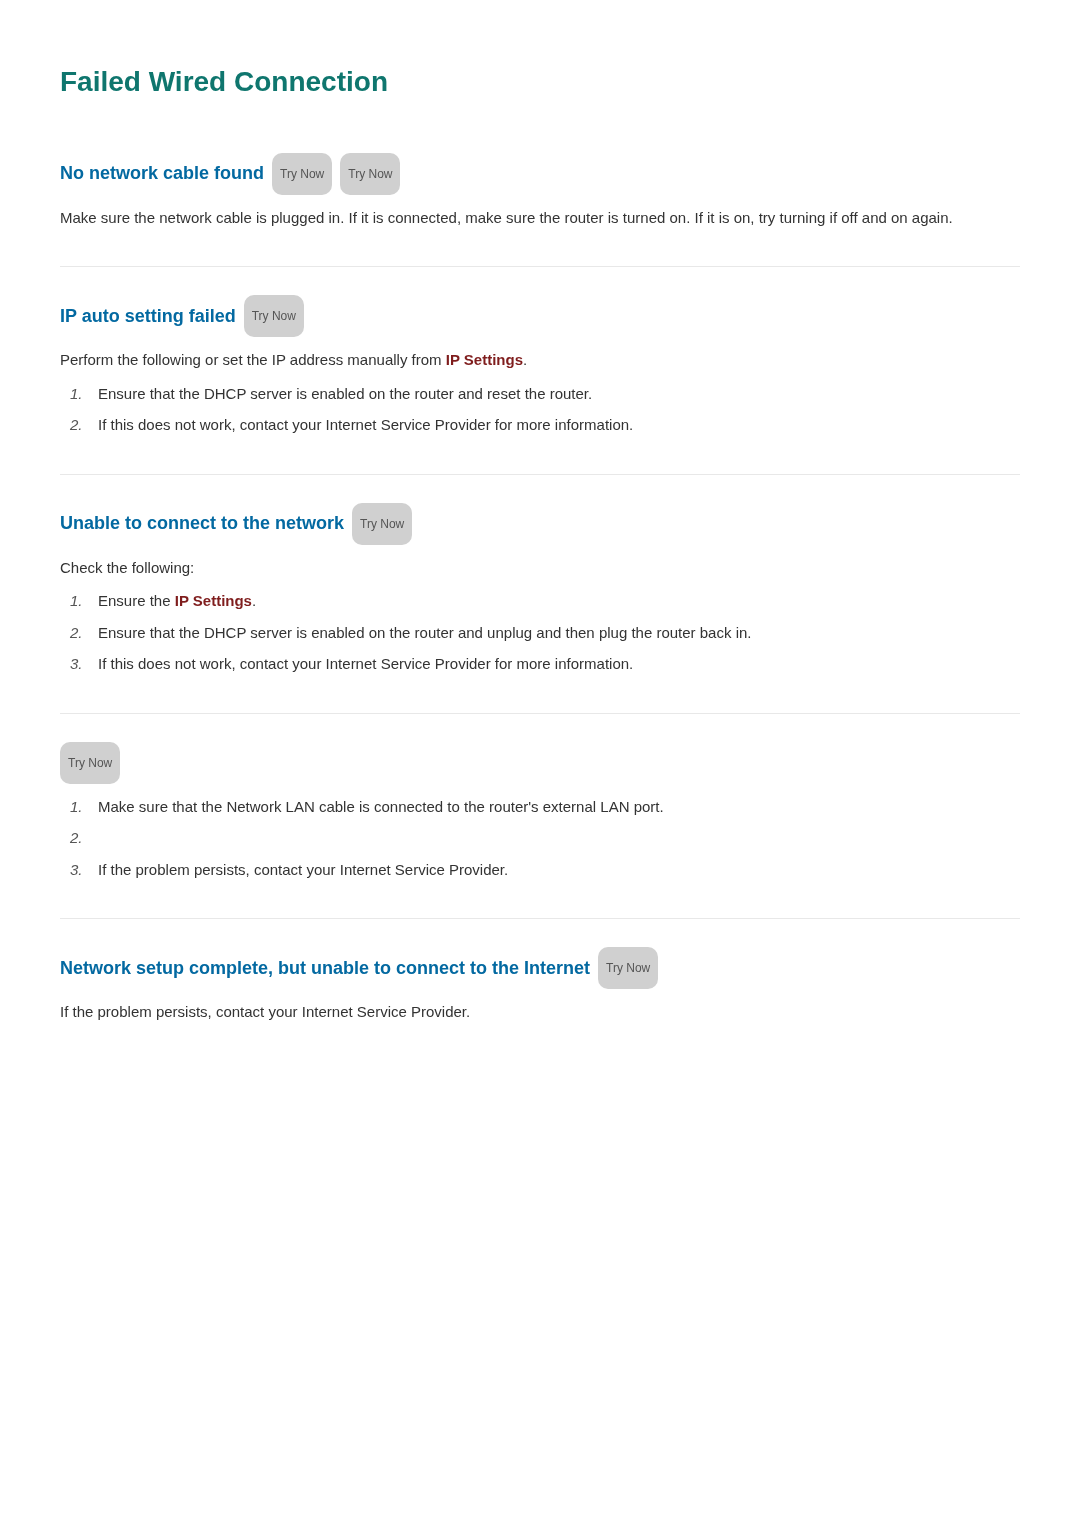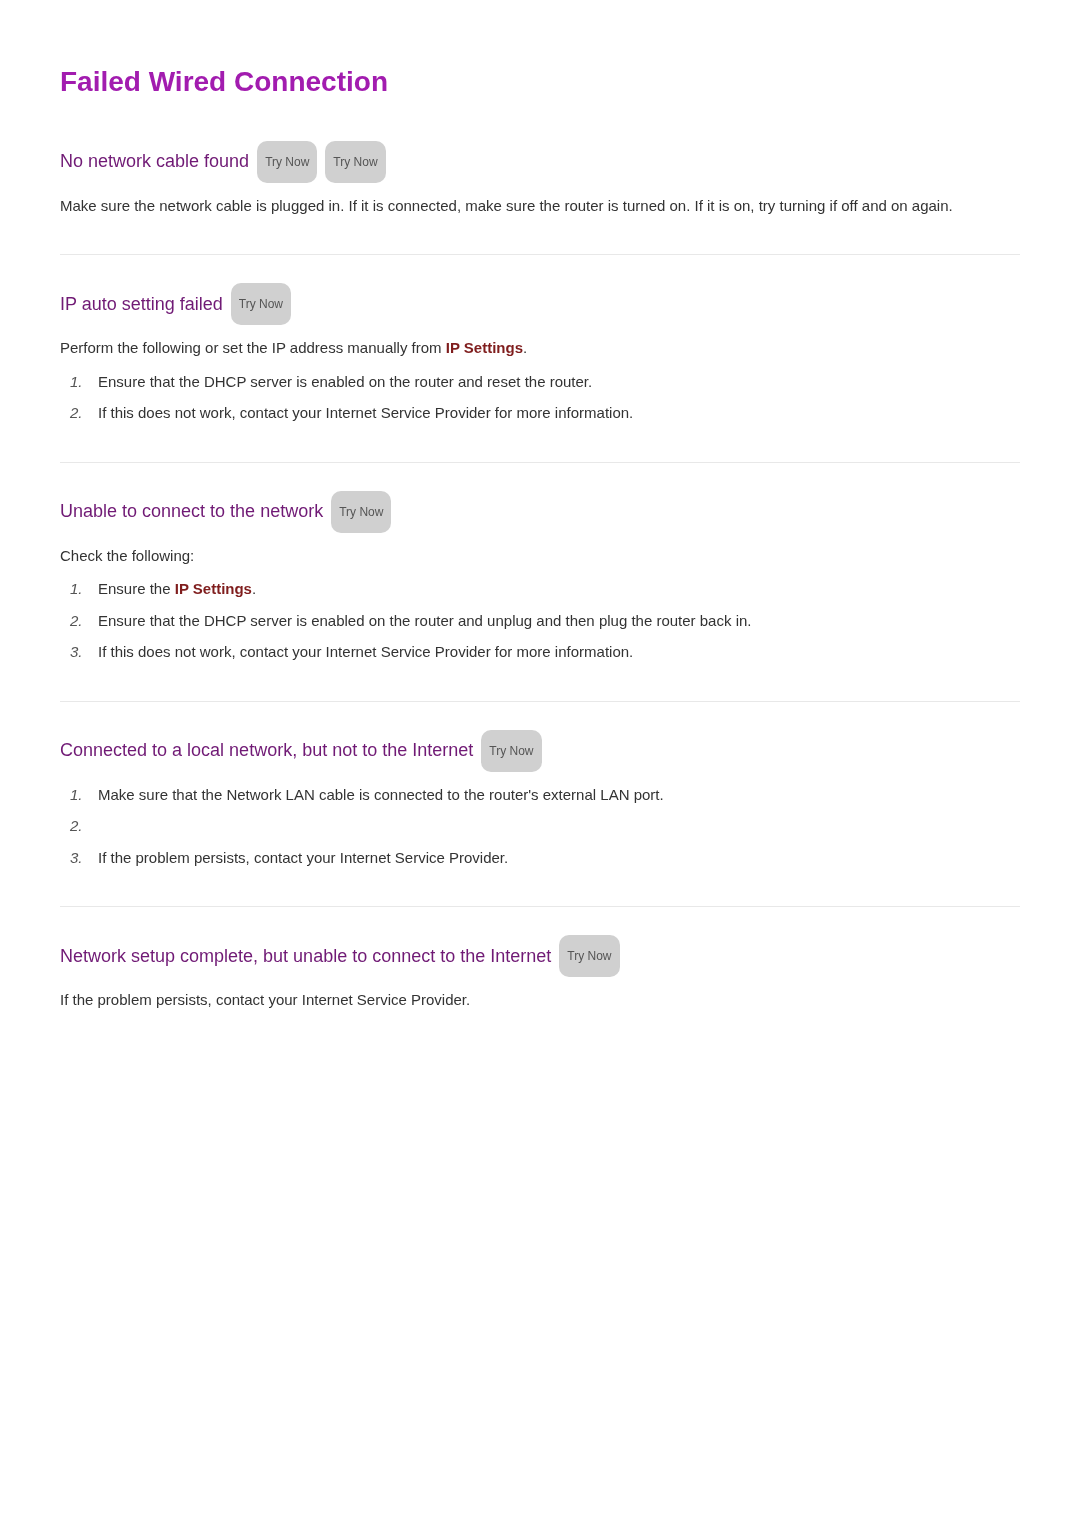--- a/index.html
+++ b/index.html
@@ -13,42 +13,42 @@
       font-family: 'Segoe UI', Arial, sans-serif;
       color: #333333;
       font-size: 16px;
       line-height: 1.6;
       padding: 40px 60px;
       max-width: 1080px;
       min-height: 1527px;
     }
 
     .page-title {
-      color: #a21caf;
+      color: #0f766e;
       font-size: 28px;
       font-weight: 600;
-      margin-bottom: 36px;
+      margin-bottom: 48px;
       margin-top: 20px;
     }
 
     .section {
       margin-bottom: 36px;
     }
 
     .section-header {
       display: flex;
       align-items: center;
       gap: 8px;
       margin-bottom: 10px;
     }
 
     .section-title {
-      color: #701a75;
+      color: #0369a1;
       font-size: 18px;
-      font-weight: 400;
+      font-weight: 700;
     }
 
     .try-now-btn {
       display: inline-block;
       background: #d0d0d0;
       color: #555;
       font-size: 12px;
       padding: 14px 8px;
       border-radius: 10px;
       border: none;
@@ -165,21 +165,20 @@
         <span>If this does not work, contact your Internet Service Provider for more information.</span>
       </li>
     </ol>
   </div>
 </div>
 
 <hr class="section-divider">
 
 <div class="section">
   <div class="section-header">
-    <span class="section-title">Connected to a local network, but not to the Internet</span>
     <button class="try-now-btn">Try Now</button>
   </div>
   <div class="section-body">
     <ol class="ordered-list">
       <li>
         <span class="list-num">1.</span>
         <span>Make sure that the Network LAN cable is connected to the router's external LAN port.</span>
       </li>
       <li>
         <span class="list-num">2.</span>

